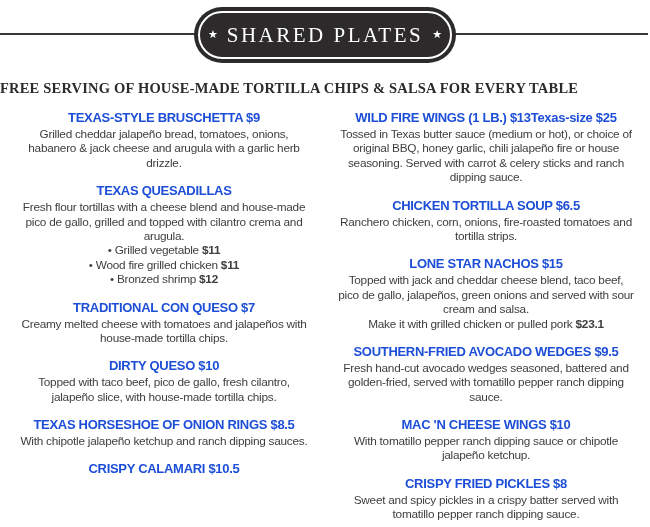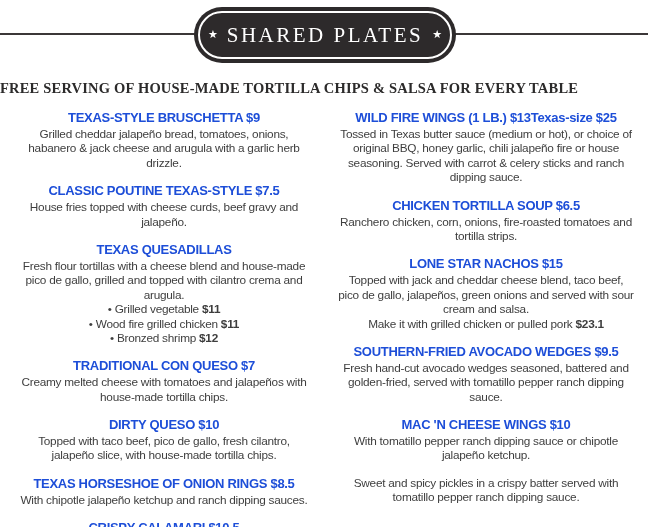--- a/index.html
+++ b/index.html
@@ -71,24 +71,20 @@
 
   <div class="columns">
 
     <div class="col">
 
       <div class="item">
         <div class="item-name"><span>TEXAS-STYLE BRUSCHETTA</span> <span>$9</span></div>
         <div class="item-desc">Grilled cheddar jalapeño bread, tomatoes, onions, habanero &amp; jack cheese and arugula with a garlic herb drizzle.</div>
       </div>
 
-      <div class="item">
-        <div class="item-name"><span>CLASSIC POUTINE TEXAS-STYLE</span> <span>$7.5</span></div>
-        <div class="item-desc">House fries topped with cheese curds, beef gravy and jalapeño.</div>
-      </div>
 
       <div class="item">
         <div class="item-name"><span>TEXAS QUESADILLAS</span></div>
         <div class="item-desc">Fresh flour tortillas with a cheese blend and house-made pico de gallo, grilled and topped with cilantro crema and arugula.</div>
         <div class="option"><span>•</span> <span>Grilled vegetable</span> <span class="bold">$11</span></div>
         <div class="option"><span>•</span> <span>Wood fire grilled chicken</span> <span class="bold">$11</span></div>
         <div class="option"><span>•</span> <span>Bronzed shrimp</span> <span class="bold">$12</span></div>
       </div>
 
       <div class="item">
@@ -135,18 +131,19 @@
         <div class="item-name"><span>SOUTHERN-FRIED AVOCADO WEDGES</span> <span>$9.5</span></div>
         <div class="item-desc">Fresh hand-cut avocado wedges seasoned, battered and golden-fried, served with tomatillo pepper ranch dipping sauce.</div>
       </div>
 
       <div class="item">
         <div class="item-name"><span>MAC 'N CHEESE WINGS</span> <span>$10</span></div>
         <div class="item-desc">With tomatillo pepper ranch dipping sauce or chipotle jalapeño ketchup.</div>
       </div>
 
       <div class="item">
+        <div class="item-name"><span>CRISPY FRIED PICKLES</span> <span>$8</span></div>
         <div class="item-desc">Sweet and spicy pickles in a crispy batter served with tomatillo pepper ranch dipping sauce.</div>
       </div>
 
     </div>
   </div>
 </div>
 
 </body></html>

